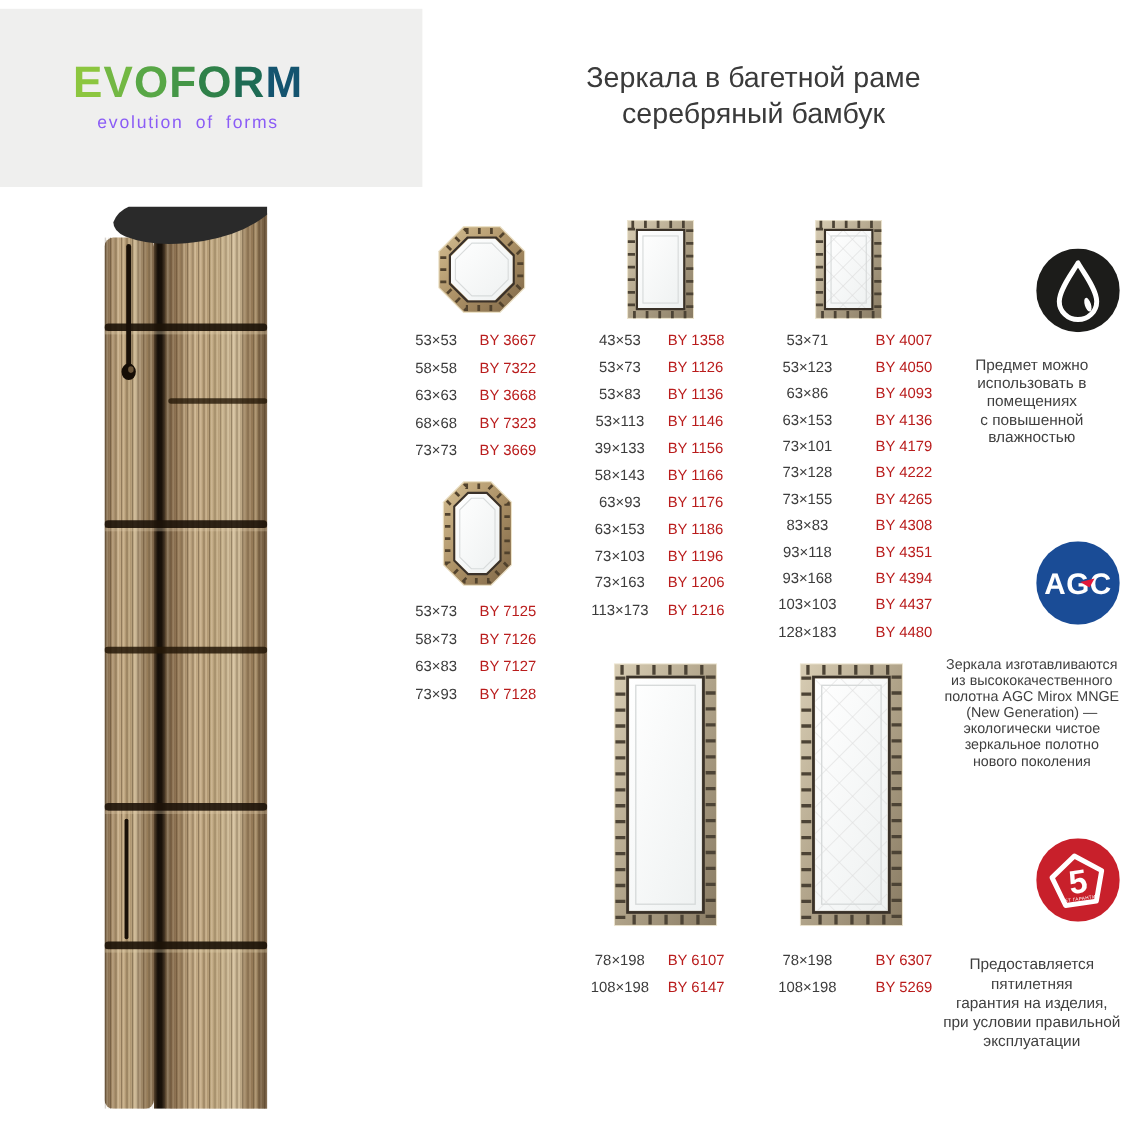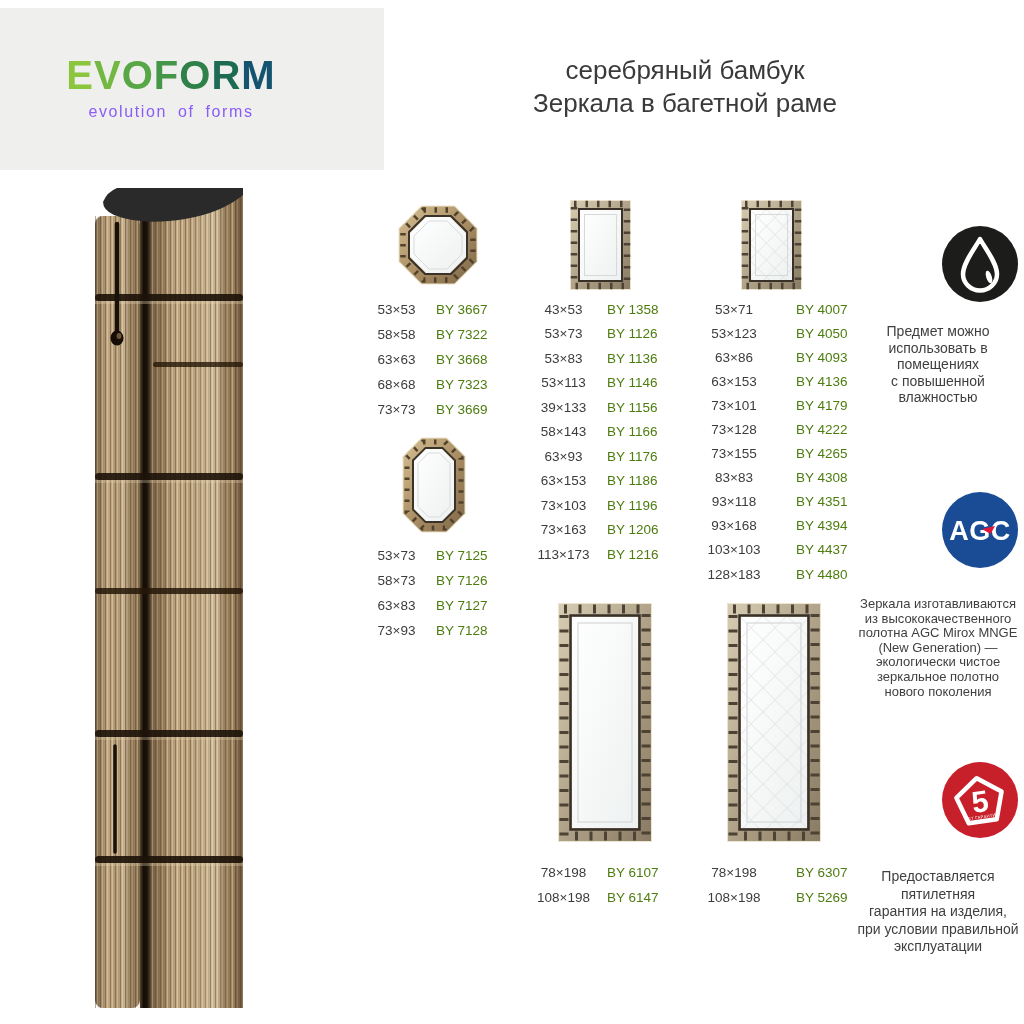--- a/index.html
+++ b/index.html
@@ -12,21 +12,21 @@
   .logo-word{font-size:40px;font-weight:700;letter-spacing:1px;line-height:1;}
   .logo-tagline{margin-top:8px;font-size:16px;letter-spacing:1.6px;word-spacing:5px;color:#8b5cf6;}
 
   .page-title{position:absolute;left:440px;top:54px;width:490px;text-align:center;
               font-size:26px;line-height:33px;color:#3a3a3a;}
 
   
   .ptable{position:absolute;}
   .trow{display:flex;align-items:center;}
   .tsize{font-weight:400;color:#3c3c3c;text-align:center;flex:0 0 auto;}
-  .tart{color:#4d7c0f;}
+  .tart{color:#b91c1c;}
   .t-col1 .trow{height:25px;font-size:13.5px;}
   .t-col1 .tsize{width:53px;}
   .t-col1 .tart{margin-left:13px;}
   .t-col2 .trow{height:24.5px;font-size:13.5px;}
   .t-col2 .tsize{width:67px;}
   .t-col2 .tart{margin-left:10px;}
   .t-col3 .trow{height:24.1px;font-size:13.5px;}
   .t-col3 .tsize{width:68px;}
   .t-col3 .tart{margin-left:28px;}
   .t-bottom .trow{height:25px;}
@@ -110,22 +110,22 @@
   </svg>
 
   <div class="header-panel">
     <div class="logo">
       <div class="logo-word"><span style="color: rgb(140, 198, 63);">E</span><span style="color: rgb(115, 184, 67);">V</span><span style="color: rgb(88, 167, 70);">O</span><span style="color: rgb(69, 150, 71);">F</span><span style="color: rgb(47, 129, 73);">O</span><span style="color: rgb(30, 107, 84);">R</span><span style="color: rgb(20, 84, 111);">M</span></div>
       <div class="logo-tagline">evolution of forms</div>
     </div>
   </div>
 
   <div class="page-title">
+    <div>Зеркала в багетной раме</div>
     <div>серебряный бамбук</div>
-    <div>Зеркала в багетной раме</div>
   </div>
 
   <div class="sample" id="bamboo">
     <svg width="148" height="822" viewBox="0 0 148 822">
       <rect x="0" y="30" width="45" height="792" rx="8" fill="url(#bamG)"></rect>
       <rect x="45" y="24" width="10" height="798" fill="url(#grooveG)"></rect>
       <rect x="55" y="8" width="93" height="814" fill="url(#bamG)"></rect>
       <rect x="0" y="30" width="45" height="792" fill="url(#striP)"></rect>
       <rect x="55" y="8" width="93" height="814" fill="url(#striP)"></rect>
       <rect x="60" y="8" width="10" height="814" fill="#7a5c3a" opacity="0.25"></rect>

